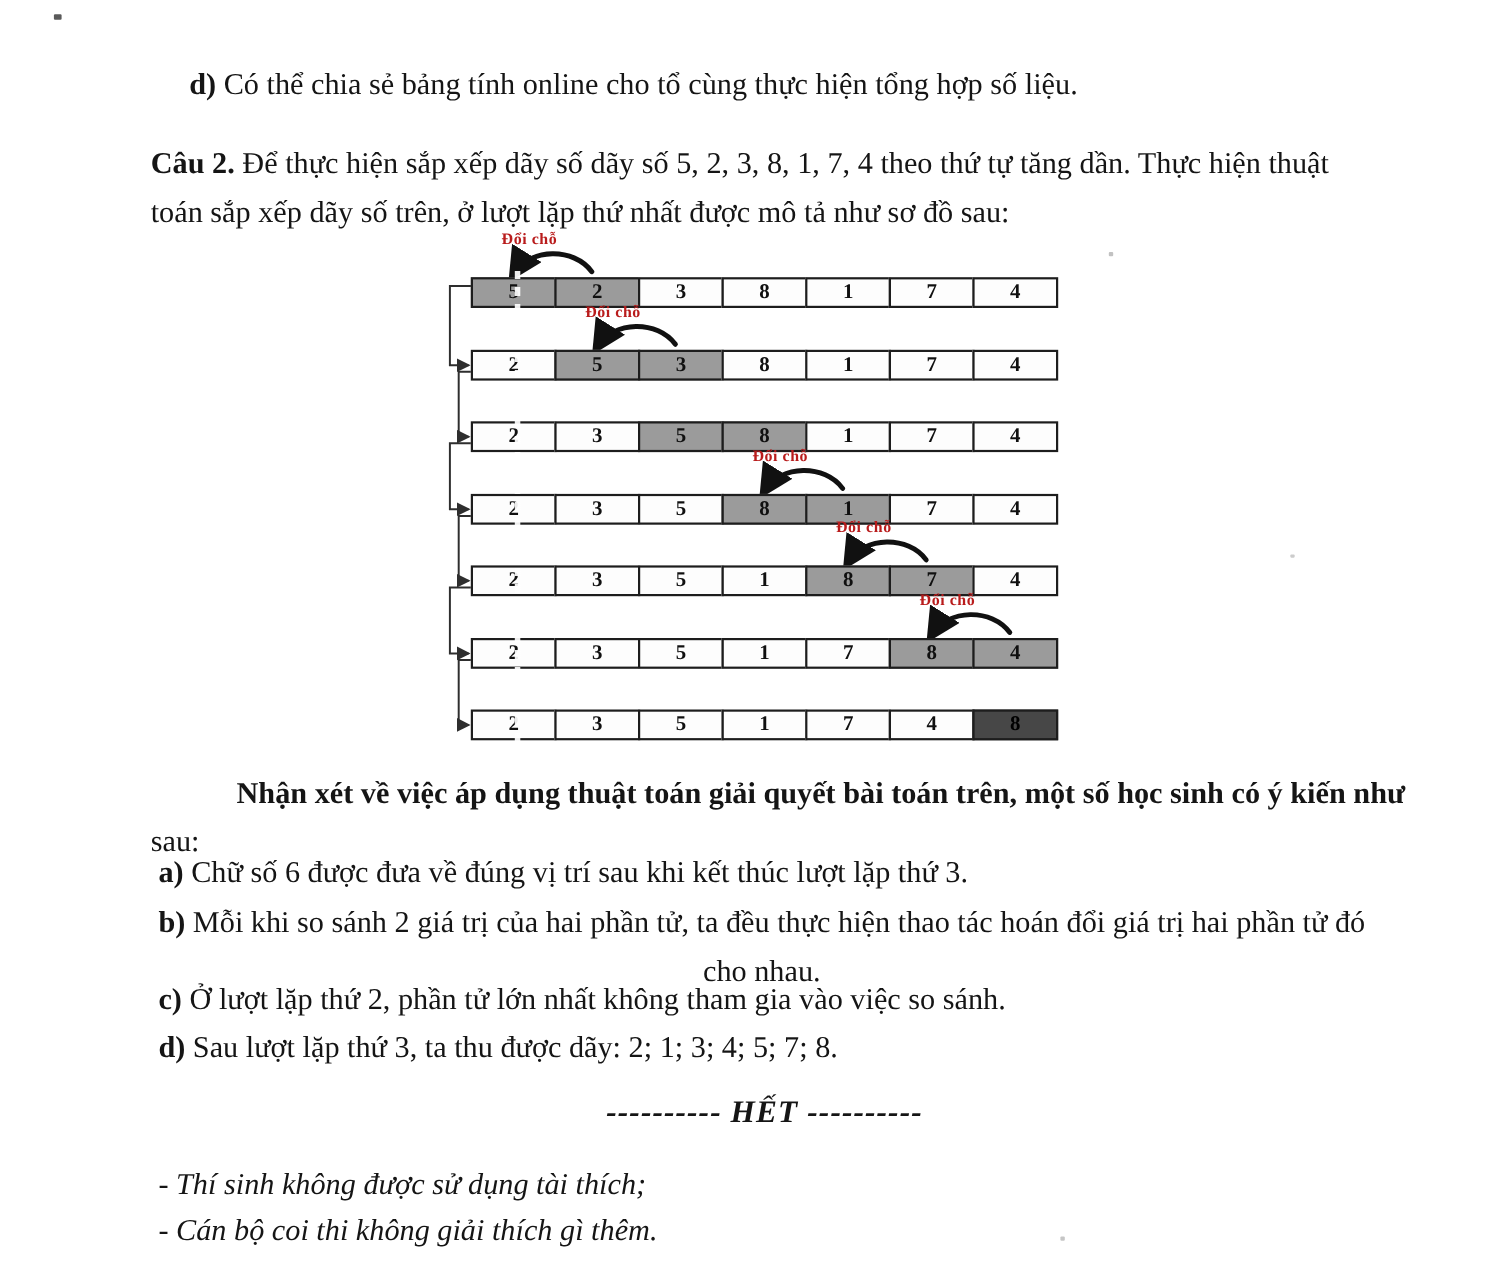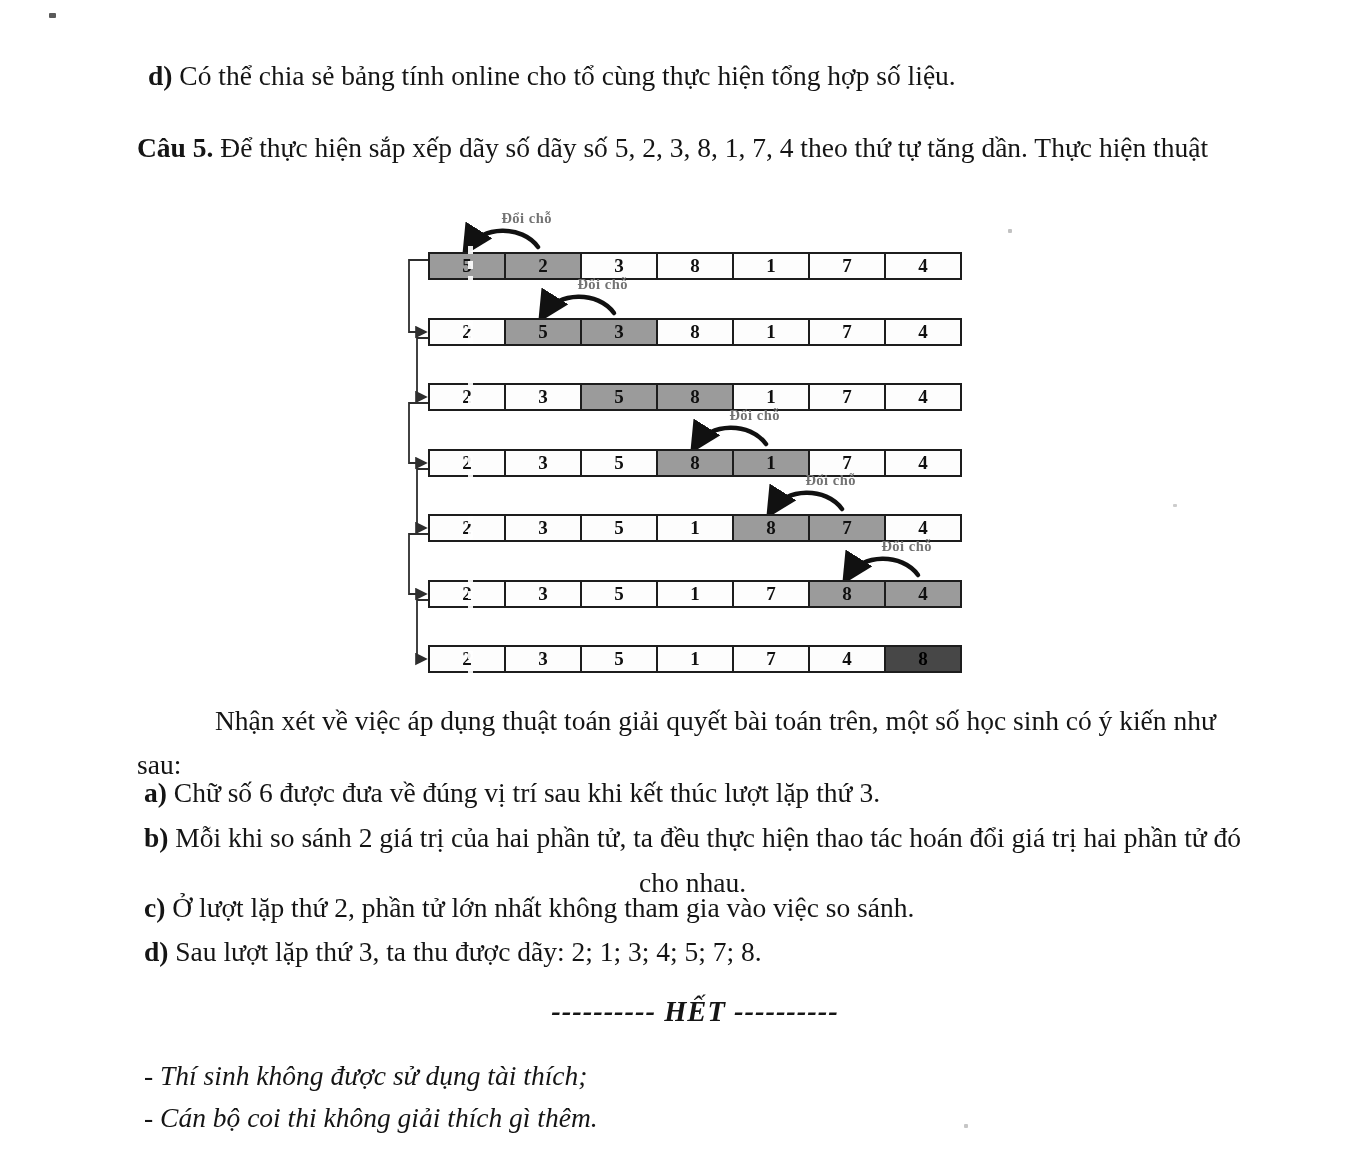--- a/index.html
+++ b/index.html
@@ -13,41 +13,42 @@
   
   #diagram{position:absolute;left:395px;top:210px;width:600px;height:480px;}
   #diagram svg{position:absolute;left:0;top:0;}
   .srow{position:absolute;left:33px;display:flex;height:28px;}
   .cell{width:78px;height:28px;box-sizing:border-box;border:2px solid #1d1d1d;margin-left:-2px;
         display:flex;align-items:center;justify-content:center;
         font-weight:700;font-size:19px;background:#fdfdfd;color:#101010;}
   .cell:first-child{margin-left:0;}
   .cell.compare{background:#9b9b9b;}
   .cell.sorted{background:#474747;color:#000;}
-  .swaplabel{position:absolute;width:96px;text-align:right;font-weight:700;font-size:14.5px;
-             letter-spacing:0.5px;color:#737373;}
+  .swaplabel{position:absolute;width:96px;text-align:left;font-weight:700;font-size:14.5px;
+             letter-spacing:0.5px;color:#b91c1c;}
   .fold{position:absolute;left:73px;top:36px;width:5px;height:438px;
         background:repeating-linear-gradient(to bottom,rgba(255,255,255,0.92) 0 8px,rgba(255,255,255,0) 8px 15px);}
   .end-marker{font-weight:700;font-size:28.5px;text-align:center;letter-spacing:1px;font-style:italic;}
   .note{font-style:italic;font-size:27.5px;white-space:nowrap;}
 </style>
 </head>
 <body>
 
 <div class="speck" style="left:49px;top:13px;width:7px;height:5px;background:#5a5a5a;"></div>
 <div class="speck" style="left:1008px;top:229px;width:4px;height:4px;background:#c2c2c2;"></div>
 <div class="speck" style="left:964px;top:1124px;width:4px;height:4px;background:#c6c6c6;"></div>
 <div class="speck" style="left:1173px;top:504px;width:4px;height:3px;background:#cccccc;"></div>
 
-<p class="para abs" style="left:148px;top:25px;">
+<p class="para abs" style="left:172px;top:25px;">
   <b>d)</b><span> Có thể chia sẻ bảng tính online cho tổ cùng thực hiện tổng hợp số liệu.</span>
 </p>
 
 <p class="para abs" style="left:137px;top:97px;">
-  <b>Câu 5.</b><span> Để thực hiện sắp xếp dãy số dãy số 5, 2, 3, 8, 1, 7, 4  theo thứ tự tăng dần. Thực hiện thuật</span><br>
+  <b>Câu 2.</b><span> Để thực hiện sắp xếp dãy số dãy số 5, 2, 3, 8, 1, 7, 4  theo thứ tự tăng dần. Thực hiện thuật</span><br>
+  <span>toán sắp xếp dãy số trên, ở lượt lặp thứ nhất được mô tả như sơ đồ sau:</span>
 </p>
 
 <div id="diagram">
     <svg width="600" height="480">
       <defs>
         <marker id="ah" markerWidth="8" markerHeight="8" refX="6" refY="3.5" orient="auto">
           <polygon points="0 0, 7 3.5, 0 7" fill="#2e2e2e"></polygon>
         </marker>
         <marker id="ahs" markerWidth="8" markerHeight="8" refX="5" refY="3.5" orient="auto-start-reverse">
           <polygon points="0 0, 7 3.5, 0 7" fill="#111111"></polygon>
@@ -129,21 +130,21 @@
       <div class="cell">3</div>
       <div class="cell">5</div>
       <div class="cell">1</div>
       <div class="cell">7</div>
       <div class="cell">4</div>
       <div class="cell sorted">8</div>
     </div>
     <div class="fold"></div>
   </div>
 
-<p class="para abs" style="left:215px;top:670px;">Nhận xét về việc áp dụng thuật toán giải quyết bài toán trên, một số học sinh có ý kiến như</p>
+<p class="para abs" style="left:215px;top:670px;font-weight:bold;">Nhận xét về việc áp dụng thuật toán giải quyết bài toán trên, một số học sinh có ý kiến như</p>
 <p class="para abs" style="left:137px;top:714px;">sau:</p>
 
 <p class="para abs" style="left:144px;top:742px;">
   <b>a)</b><span> Chữ số 6 được đưa về đúng vị trí sau khi kết thúc lượt lặp thứ 3.</span>
 </p>
 <p class="para abs" style="left:144px;top:787px;text-align:center;">
   <b>b)</b><span> Mỗi khi so sánh 2 giá trị của hai phần tử, ta đều thực hiện thao tác hoán đổi giá trị hai phần tử đó</span><br>
   <span>cho nhau.</span>
 </p>
 <p class="para abs" style="left:144px;top:857px;">

